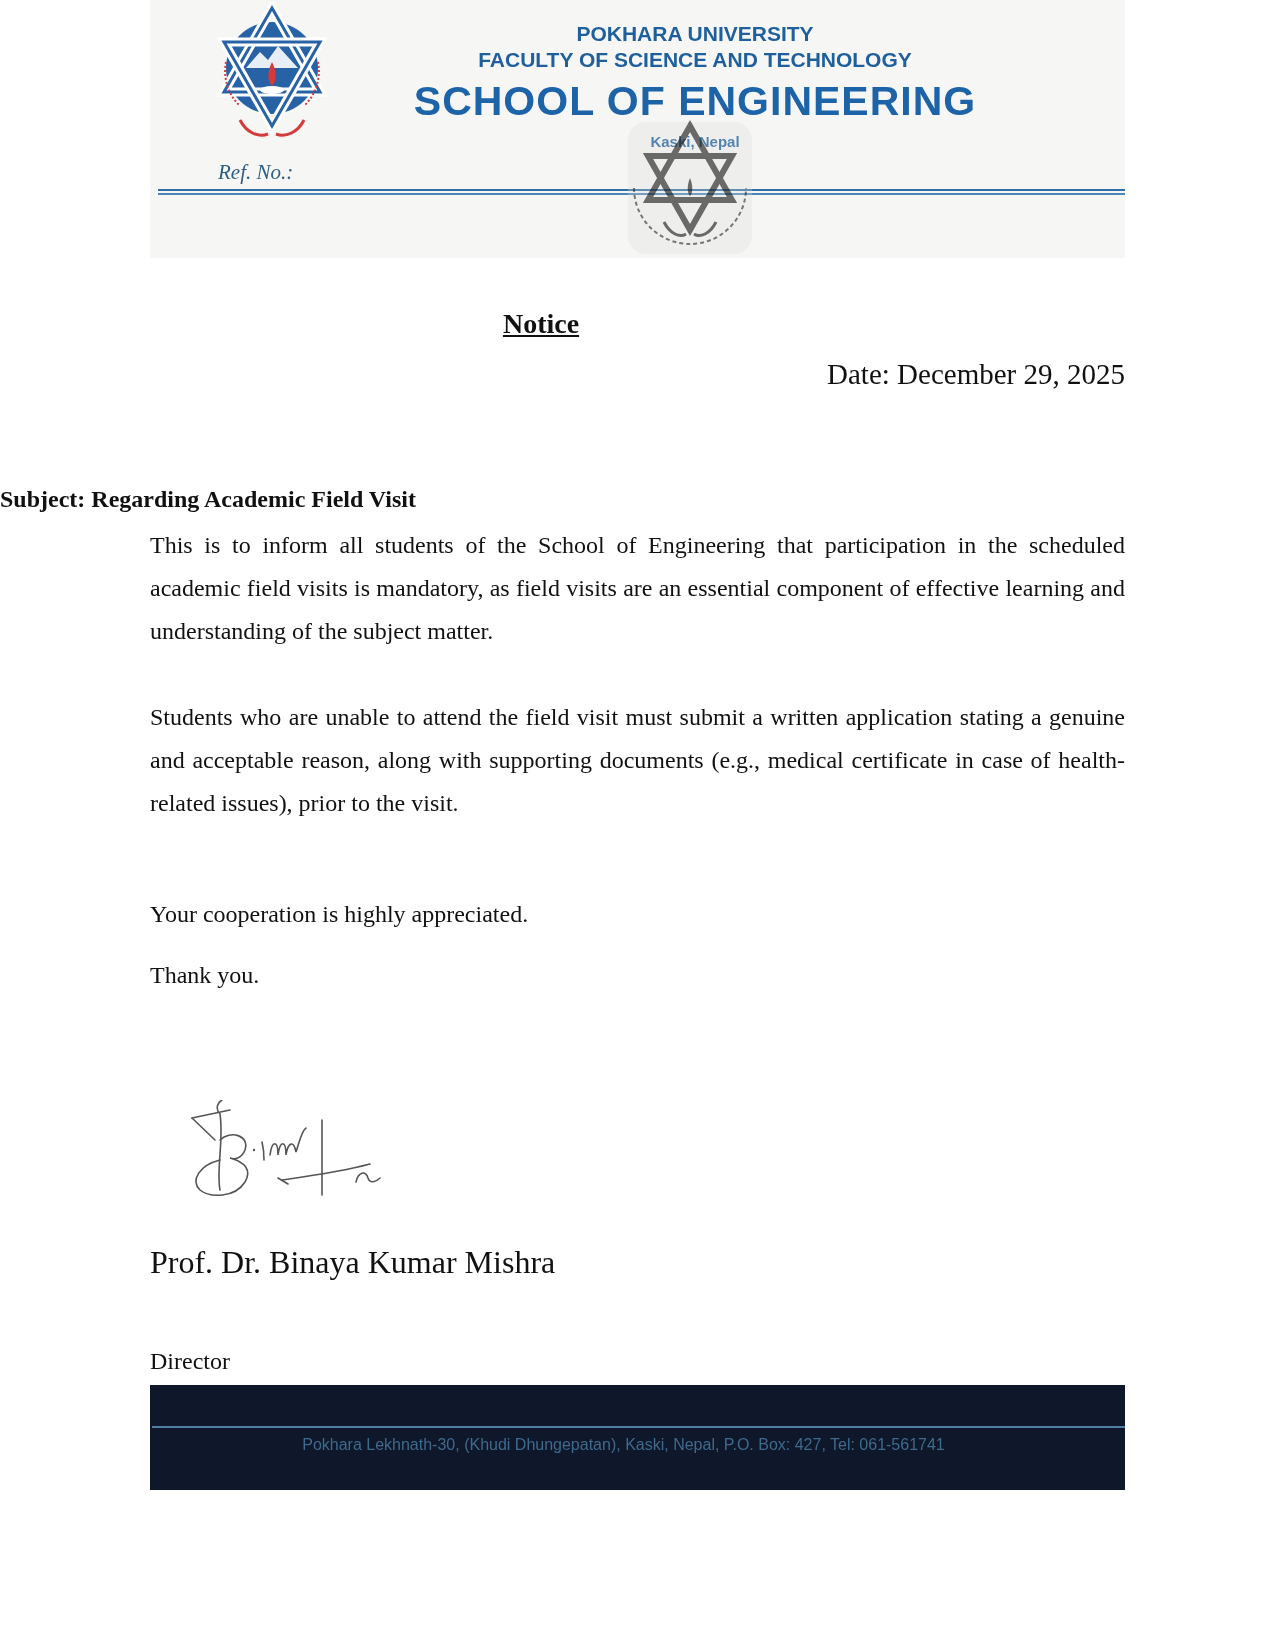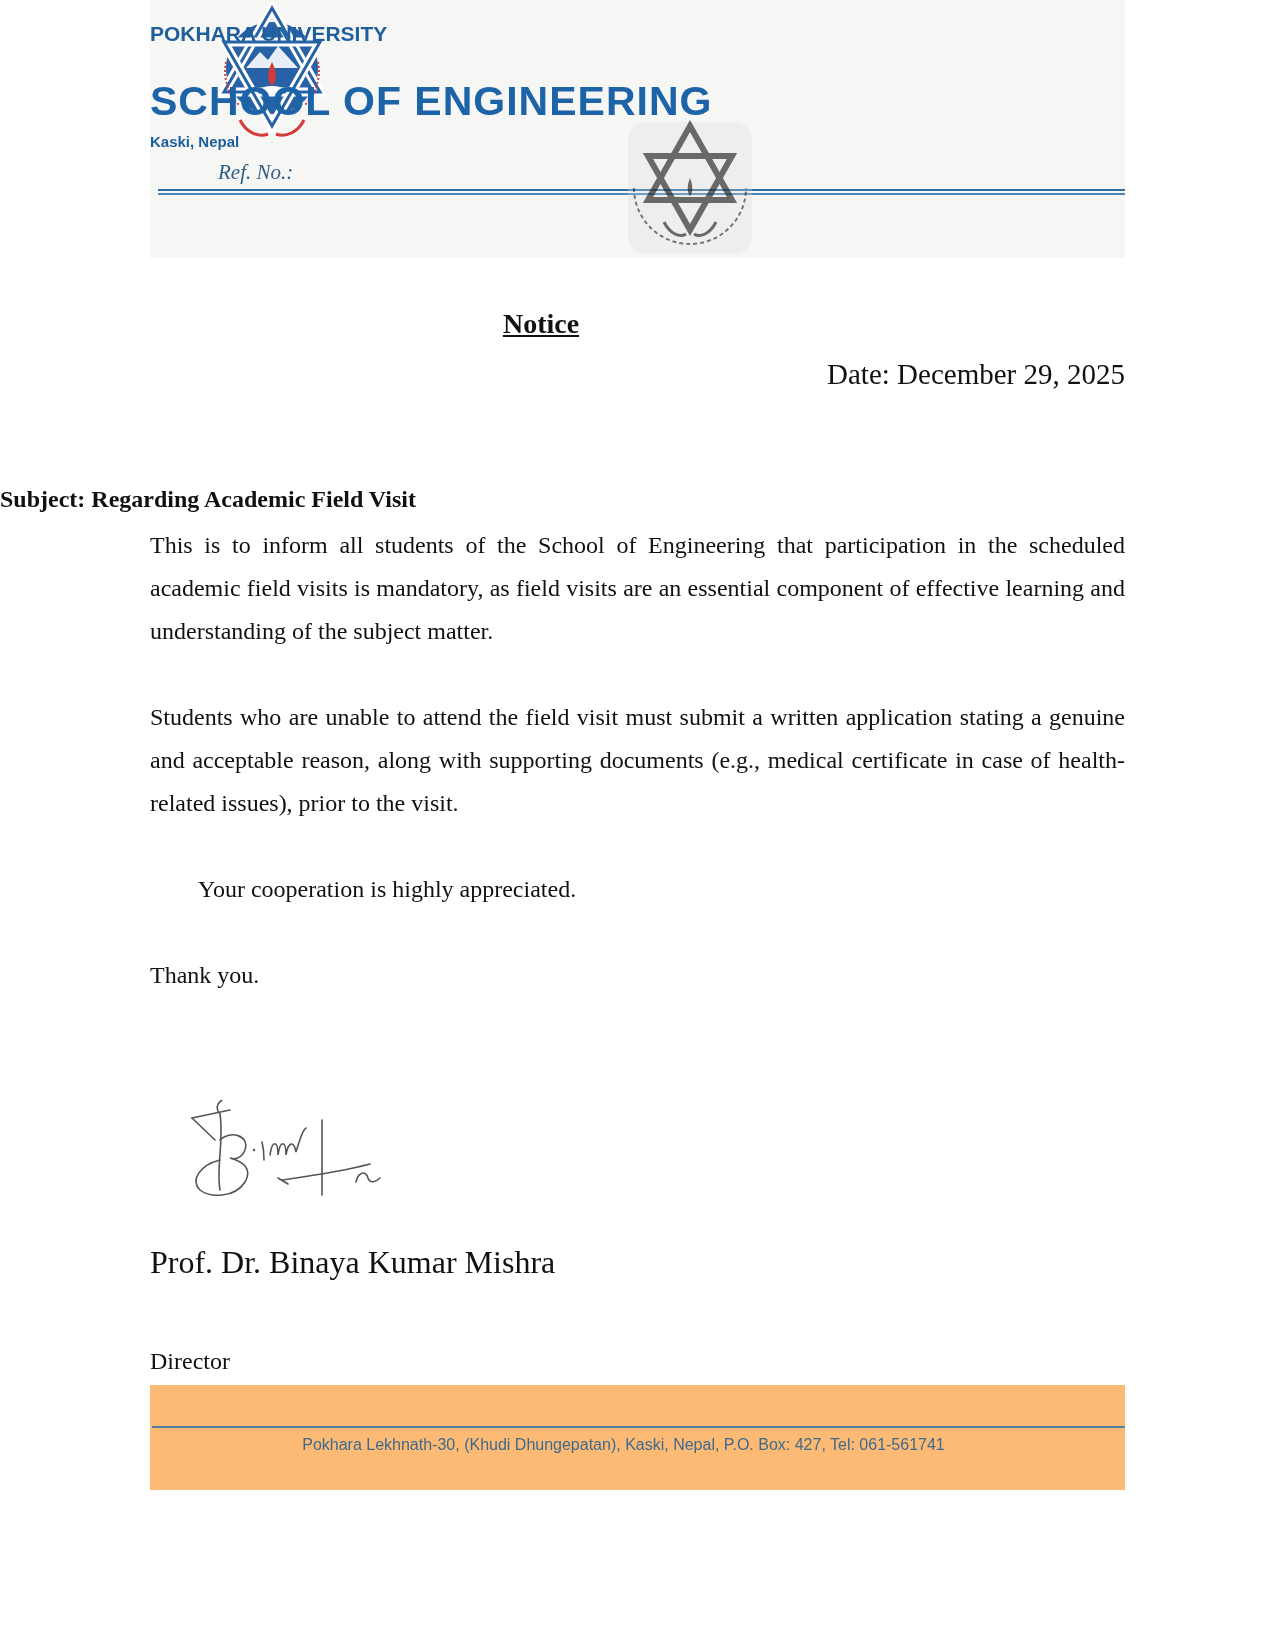--- a/index.html
+++ b/index.html
@@ -1,45 +1,45 @@
 <!DOCTYPE html>
 <html><head>
 <meta charset="utf-8">
 <style>
   html, body { margin: 0; padding: 0; background: #ffffff; }
   body { width: 1275px; height: 1650px; position: relative; overflow: hidden; font-family: "Liberation Serif", serif; color: #111; }
 
   .letterhead { position: absolute; left: 150px; top: 0; width: 975px; height: 258px; background: #f6f6f5; }
   .logo { position: absolute; left: 60px; top: 2px; width: 125px; height: 152px; }
   .ref { position: absolute; left: 68px; top: 160px; font-family: "Liberation Serif", serif; font-style: italic; font-size: 21px; color: #2f5e83; }
-  .uni { position: absolute; left: 0; width: 1090px; text-align: left; font-family: "Liberation Sans", sans-serif; font-weight: bold; color: #1f5f9c; }
+  .uni { position: absolute; left: 0; width: 1090px; text-align: center; font-family: "Liberation Sans", sans-serif; font-weight: bold; color: #1f5f9c; }
   .uni-1 { top: 22px; font-size: 21px; }
   .uni-2 { top: 48px; font-size: 21px; }
   .uni-3 { top: 78px; font-size: 41px; letter-spacing: 1px; color: #1d63a8; }
   .uni-4 { top: 133px; font-size: 15px; color: #1d5f9c; }
   .head-line { position: absolute; left: 8px; width: 967px; height: 2px; background: #2e6ea5; }
   .head-line.a { top: 189px; }
   .head-line.b { top: 193px; height: 2px; background: #4a86b7; }
   .stamp { position: absolute; left: 470px; top: 118px; width: 140px; height: 140px; opacity: 0.72; }
 
   .notice-title { position: absolute; left: 0; width: 1082px; top: 308px; text-align: center; font-size: 28px; font-weight: bold; text-decoration: underline; }
   .date { position: absolute; right: 150px; top: 358px; font-size: 29px; }
   .subject { position: absolute; left: 0; width: 1275px; top: 446px; text-align: left; font-size: 24px; font-weight: bold; margin-top: 40px; }
 
   .para { position: absolute; left: 150px; width: 975px; font-size: 24px; line-height: 43px; text-align: justify; }
   .p1 { top: 524px; }
   .p2 { top: 696px; }
-  .p3 { top: 868px; margin-left: 48px; }
+  .p3 { top: 893px; }
   .p4 { top: 954px; }
 
   .signature { position: absolute; left: 190px; top: 1100px; width: 220px; height: 105px; }
   .signer-name { position: absolute; left: 150px; top: 1244px; font-size: 32px; }
   .signer-title { position: absolute; left: 150px; top: 1348px; font-size: 24px; }
 
-  .footer { position: absolute; left: 150px; top: 1385px; width: 975px; height: 105px; background: #fdba74; }
+  .footer { position: absolute; left: 150px; top: 1385px; width: 975px; height: 105px; background: #0f172a; }
   .footer-line { position: absolute; left: 2px; top: 41px; width: 973px; height: 2px; background: #4f7fa3; }
   .footer-text { position: absolute; left: 0; width: 975px; top: 51px; text-align: center; font-family: "Liberation Sans", sans-serif; font-size: 16px; color: #3f6a8c; padding-right: 28px; box-sizing: border-box; }
 </style>
 </head>
 <body>
 
 <div class="letterhead">
   <svg class="logo" viewBox="0 0 125 152">
     <circle cx="62" cy="66" r="46" fill="#2762a6"></circle>
     <path d="M62 6 L110 90 L14 90 Z" fill="none" stroke="#ffffff" stroke-width="9"></path>
@@ -48,20 +48,21 @@
     <path d="M62 124 L110 40 L14 40 Z" fill="none" stroke="#2762a6" stroke-width="3"></path>
     <path d="M36 66 L50 50 L58 58 L68 44 L88 66 Z" fill="#e8eef5"></path>
     <path d="M62 60 C56 72 58 80 62 84 C66 80 68 72 62 60 Z" fill="#d33a3a"></path>
     <ellipse cx="62" cy="88" rx="12" ry="4" fill="#ffffff"></ellipse>
     <path d="M30 118 C36 130 48 136 58 132 M94 118 C88 130 76 136 66 132" stroke="#d33a3a" stroke-width="3" fill="none"></path>
     <path d="M16 60 A48 48 0 0 0 30 104" stroke="#d33a3a" stroke-width="2" fill="none" stroke-dasharray="2 2"></path>
     <path d="M108 60 A48 48 0 0 1 94 104" stroke="#d33a3a" stroke-width="2" fill="none" stroke-dasharray="2 2"></path>
   </svg>
   <div class="ref">Ref. No.:</div>
   <div class="uni uni-1">POKHARA UNIVERSITY</div>
+  <div class="uni uni-2">FACULTY OF SCIENCE AND TECHNOLOGY</div>
   <div class="uni uni-3">SCHOOL OF ENGINEERING</div>
   <div class="uni uni-4">Kaski, Nepal</div>
   <div class="head-line a"></div>
   <div class="head-line b"></div>
   <svg class="stamp" viewBox="0 0 140 140">
     <rect x="8" y="4" width="124" height="132" rx="18" fill="#dcdcdc" opacity="0.4"></rect>
     <path d="M70 8 L112 82 L28 82 Z" fill="none" stroke="#333" stroke-width="6"></path>
     <path d="M70 112 L112 38 L28 38 Z" fill="none" stroke="#333" stroke-width="6"></path>
     <path d="M70 60 C66 70 68 76 70 78 C72 76 74 70 70 60 Z" fill="#333"></path>
     <path d="M44 104 C50 116 60 120 66 116 M96 104 C90 116 80 120 74 116" stroke="#333" stroke-width="3" fill="none"></path>

